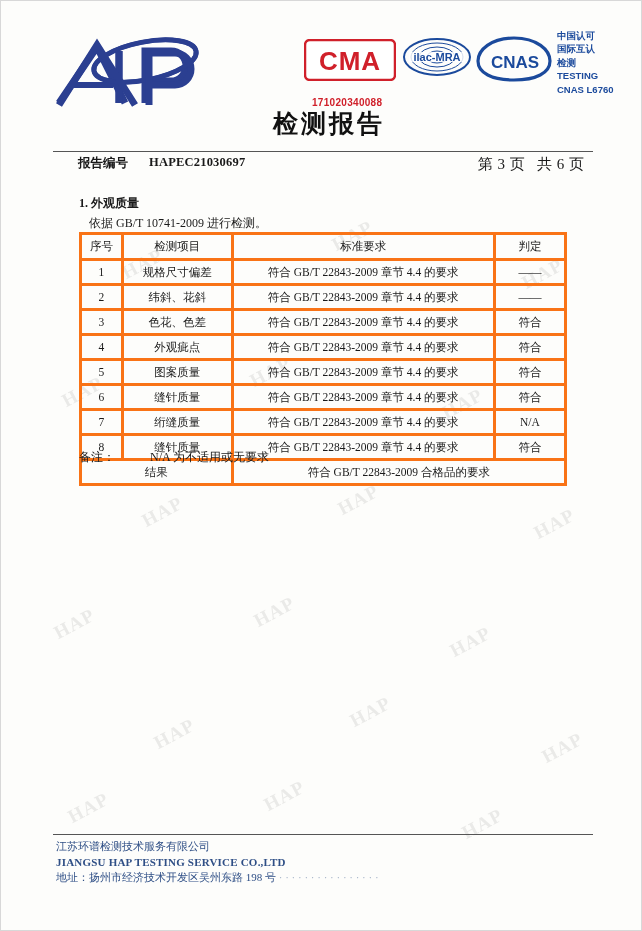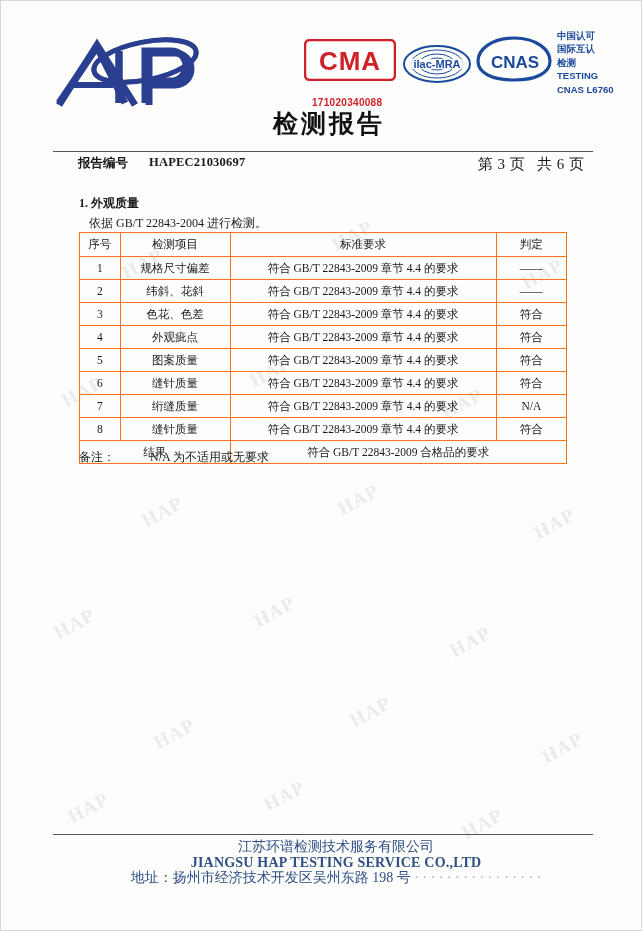--- a/index.html
+++ b/index.html
@@ -59,21 +59,21 @@
   .cma-badge {
     position: absolute;
     left: 303px;
     top: 38px;
     width: 92px;
     height: 42px;
   }
   .ilac-badge {
     position: absolute;
     left: 400px;
-    top: 42px;
+    top: 35px;
     width: 72px;
     height: 42px;
   }
   .cnas-badge {
     position: absolute;
     left: 474px;
     top: 34px;
     width: 78px;
     height: 48px;
   }
@@ -169,21 +169,21 @@
   
   .tbl {
     position: absolute;
     left: 78px;
     top: 231px;
     width: 488px;
     border-collapse: collapse;
     font-size: 11.5px;
   }
   .tbl th, .tbl td {
-    border: 1px solid #f97316;
+    border: 3px solid #f97316;
     padding: 0;
     height: 22px;
     text-align: center;
     vertical-align: middle;
     font-weight: normal;
   }
   .tbl th {
     font-weight: normal;
     height: 23px;
   }
@@ -215,24 +215,23 @@
     top: 833px;
     width: 540px;
     height: 0;
     border-top: 1px solid #555;
   }
   .footer {
     position: absolute;
     left: 55px;
     top: 838px;
     width: 560px;
-    font-size: 14px;
+    font-size: 11px;
     line-height: 15.5px;
     color: #2f4f86;
-    text-align: center;
   }
   .footer .f-cn { color: #2f4f86; }
   .footer .f-en { font-weight: bold; color: #2f4f86; letter-spacing: 0.2px; }
   .footer .f-addr { color: #2f4f86; }
   .footer .f-addr .faded { color: rgba(47,79,134,0.45); }
 </style>
 </head>
 <body>
 
 <div class="page">
@@ -323,21 +322,21 @@
       <span>3</span>
       <span>页</span>
       &nbsp;
       <span>共</span>
       <span>6</span>
       <span>页</span>
     </div>
   </div>
 
   <div class="section-title">1. 外观质量</div>
-  <div class="section-sub">依据 GB/T 22843-2004 进行检测。</div>
+  <div class="section-sub">依据 GB/T 10741-2009 进行检测。</div>
 
   <table class="tbl">
     <thead>
       <tr>
         <th class="col-no">序号</th>
         <th class="col-item">检测项目</th>
         <th class="col-req">标准要求</th>
         <th class="col-judge">判定</th>
       </tr>
     </thead>

